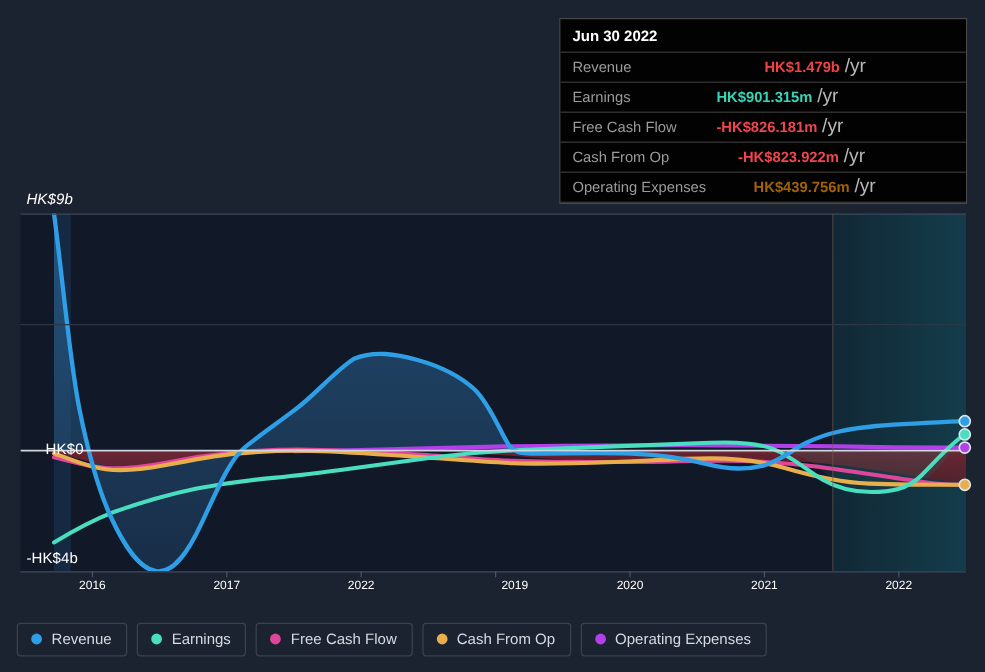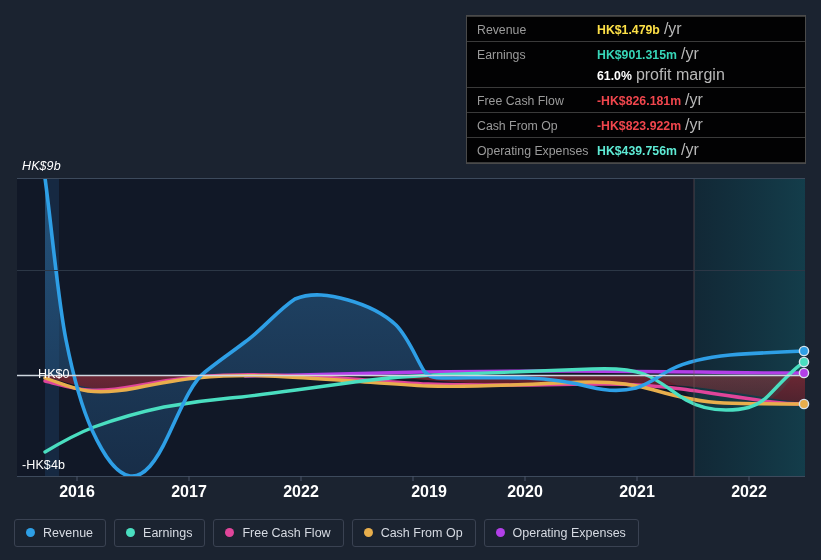--- a/index.html
+++ b/index.html
@@ -25,24 +25,23 @@
     letter-spacing:.1px;
   }
   .y-lab-top{left:22px;top:159px;font-style:italic;}
   .y-lab-zero{left:22px;top:367px;margin-left:16px;}
   .y-lab-bot{left:22px;top:458px;}
 
   .x-lab{
     position:absolute;
     top:483px;
     color:#ffffff;
-    font-size:16px;
+    font-size:10px;
     transform:translateX(-50%);
     white-space:nowrap;
-    font-weight:bold;
   }
 
   
   .tooltip{
     position:absolute;
     left:466px;top:15px;
     width:340px;
     background:#020203;
     border:1px solid #4a4a4a;
     box-sizing:border-box;
@@ -284,49 +283,45 @@
 
     <div class="x-lab" style="left:77px">2016</div>
     <div class="x-lab" style="left:189px">2017</div>
     <div class="x-lab" style="left:301px">2022</div>
     <div class="x-lab" style="left:429px">2019</div>
     <div class="x-lab" style="left:525px">2020</div>
     <div class="x-lab" style="left:637px">2021</div>
     <div class="x-lab" style="left:749px">2022</div>
 
     <div class="tooltip">
+      <div class="tt-title">Jun 30 2022</div>
       <div id="tt-rows">
           <div class="tt-row">
             <span class="tt-label">Revenue</span>
-            <span class="tt-val" style="color: #fde047;">HK$1.479b</span>
+            <span class="tt-val" style="color: #ef4444; margin-left: 40px;">HK$1.479b</span>
             <span class="tt-unit">/yr</span>
           </div>
           <div class="tt-row">
             <span class="tt-label">Earnings</span>
             <span class="tt-val" style="color: rgb(55, 214, 184);">HK$901.315m</span>
             <span class="tt-unit">/yr</span>
           </div>
-          <div class="tt-row no-line">
-            <span class="tt-label"></span>
-            <span class="tt-val" style="color: rgb(255, 255, 255);">61.0%</span>
-            <span class="tt-unit">profit margin</span>
-          </div>
           <div class="tt-row">
             <span class="tt-label">Free Cash Flow</span>
             <span class="tt-val" style="color: rgb(240, 70, 77);">-HK$826.181m</span>
             <span class="tt-unit">/yr</span>
           </div>
           <div class="tt-row">
             <span class="tt-label">Cash From Op</span>
-            <span class="tt-val" style="color: rgb(240, 70, 77);">-HK$823.922m</span>
+            <span class="tt-val" style="color: rgb(240, 70, 77); margin-left: 18px;">-HK$823.922m</span>
             <span class="tt-unit">/yr</span>
           </div>
           <div class="tt-row tt-bottomline">
             <span class="tt-label">Operating Expenses</span>
-            <span class="tt-val" style="color: #5eead4;">HK$439.756m</span>
+            <span class="tt-val" style="color: #a16207; margin-left: 31px;">HK$439.756m</span>
             <span class="tt-unit">/yr</span>
           </div>
         </div>
     </div>
 
   </div>
 
   <div class="legend" id="legend">
       <div class="legend-item">
         <span class="legend-dot" style="background: rgb(46, 159, 230);"></span>

